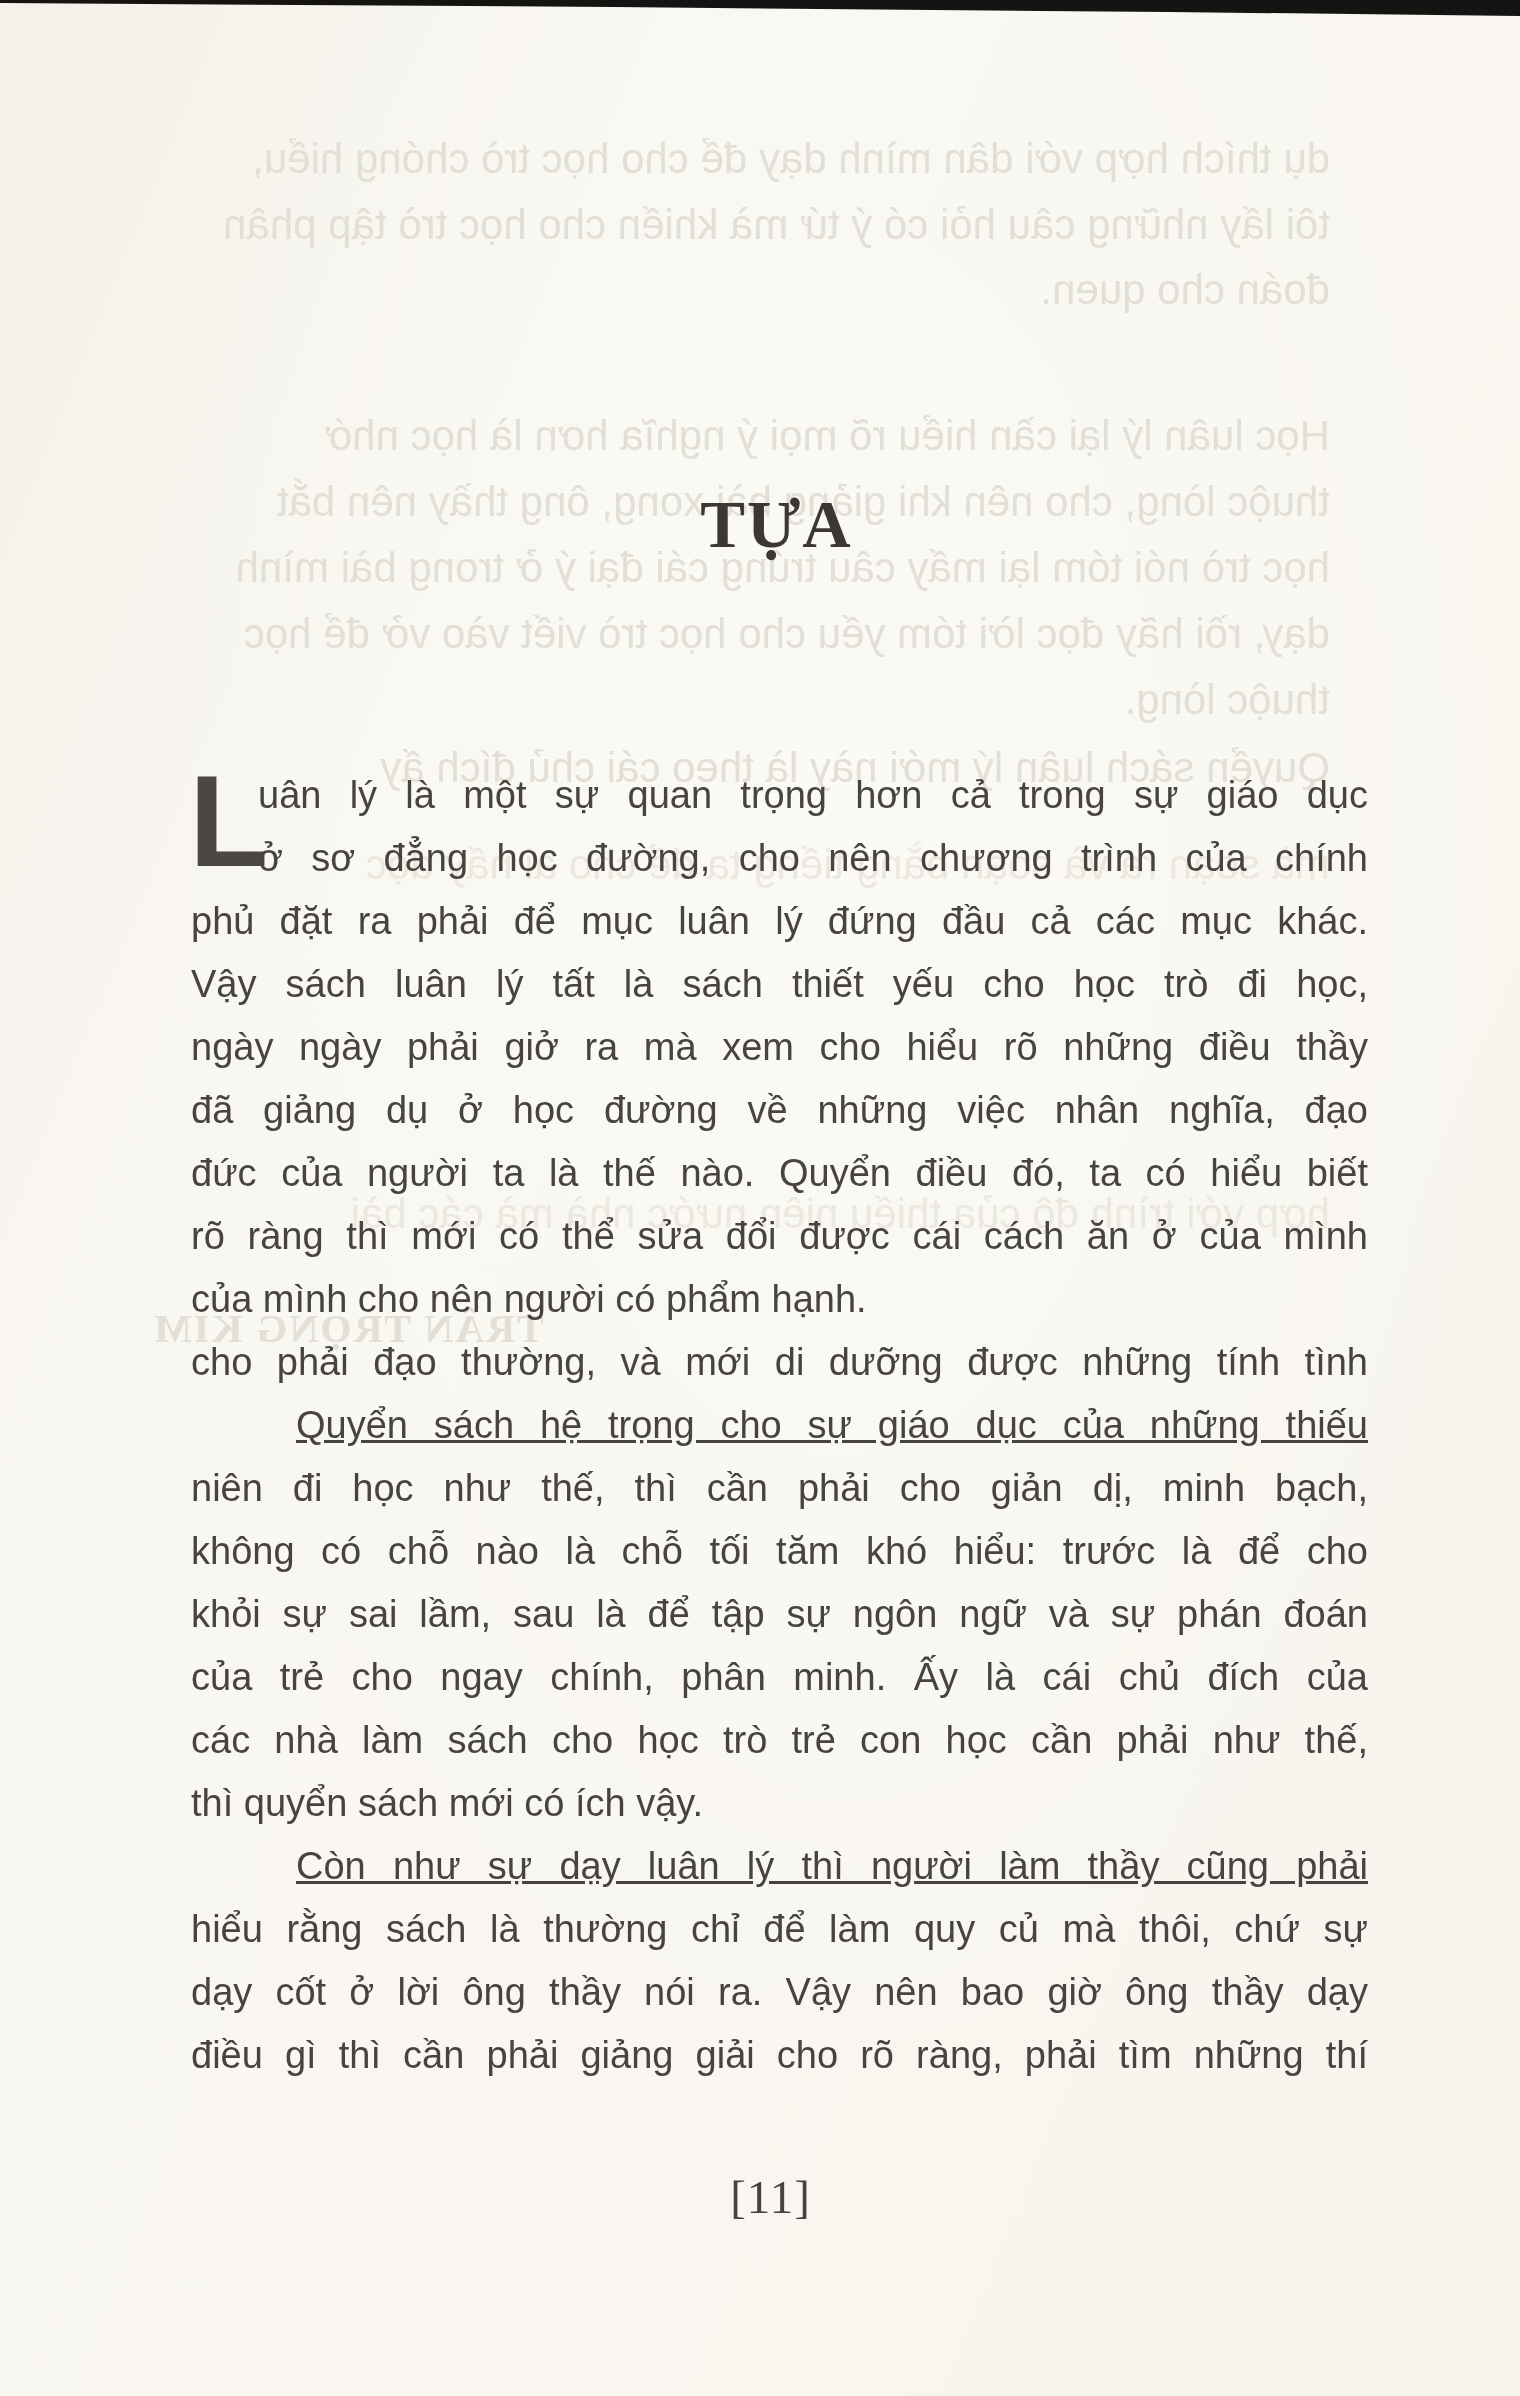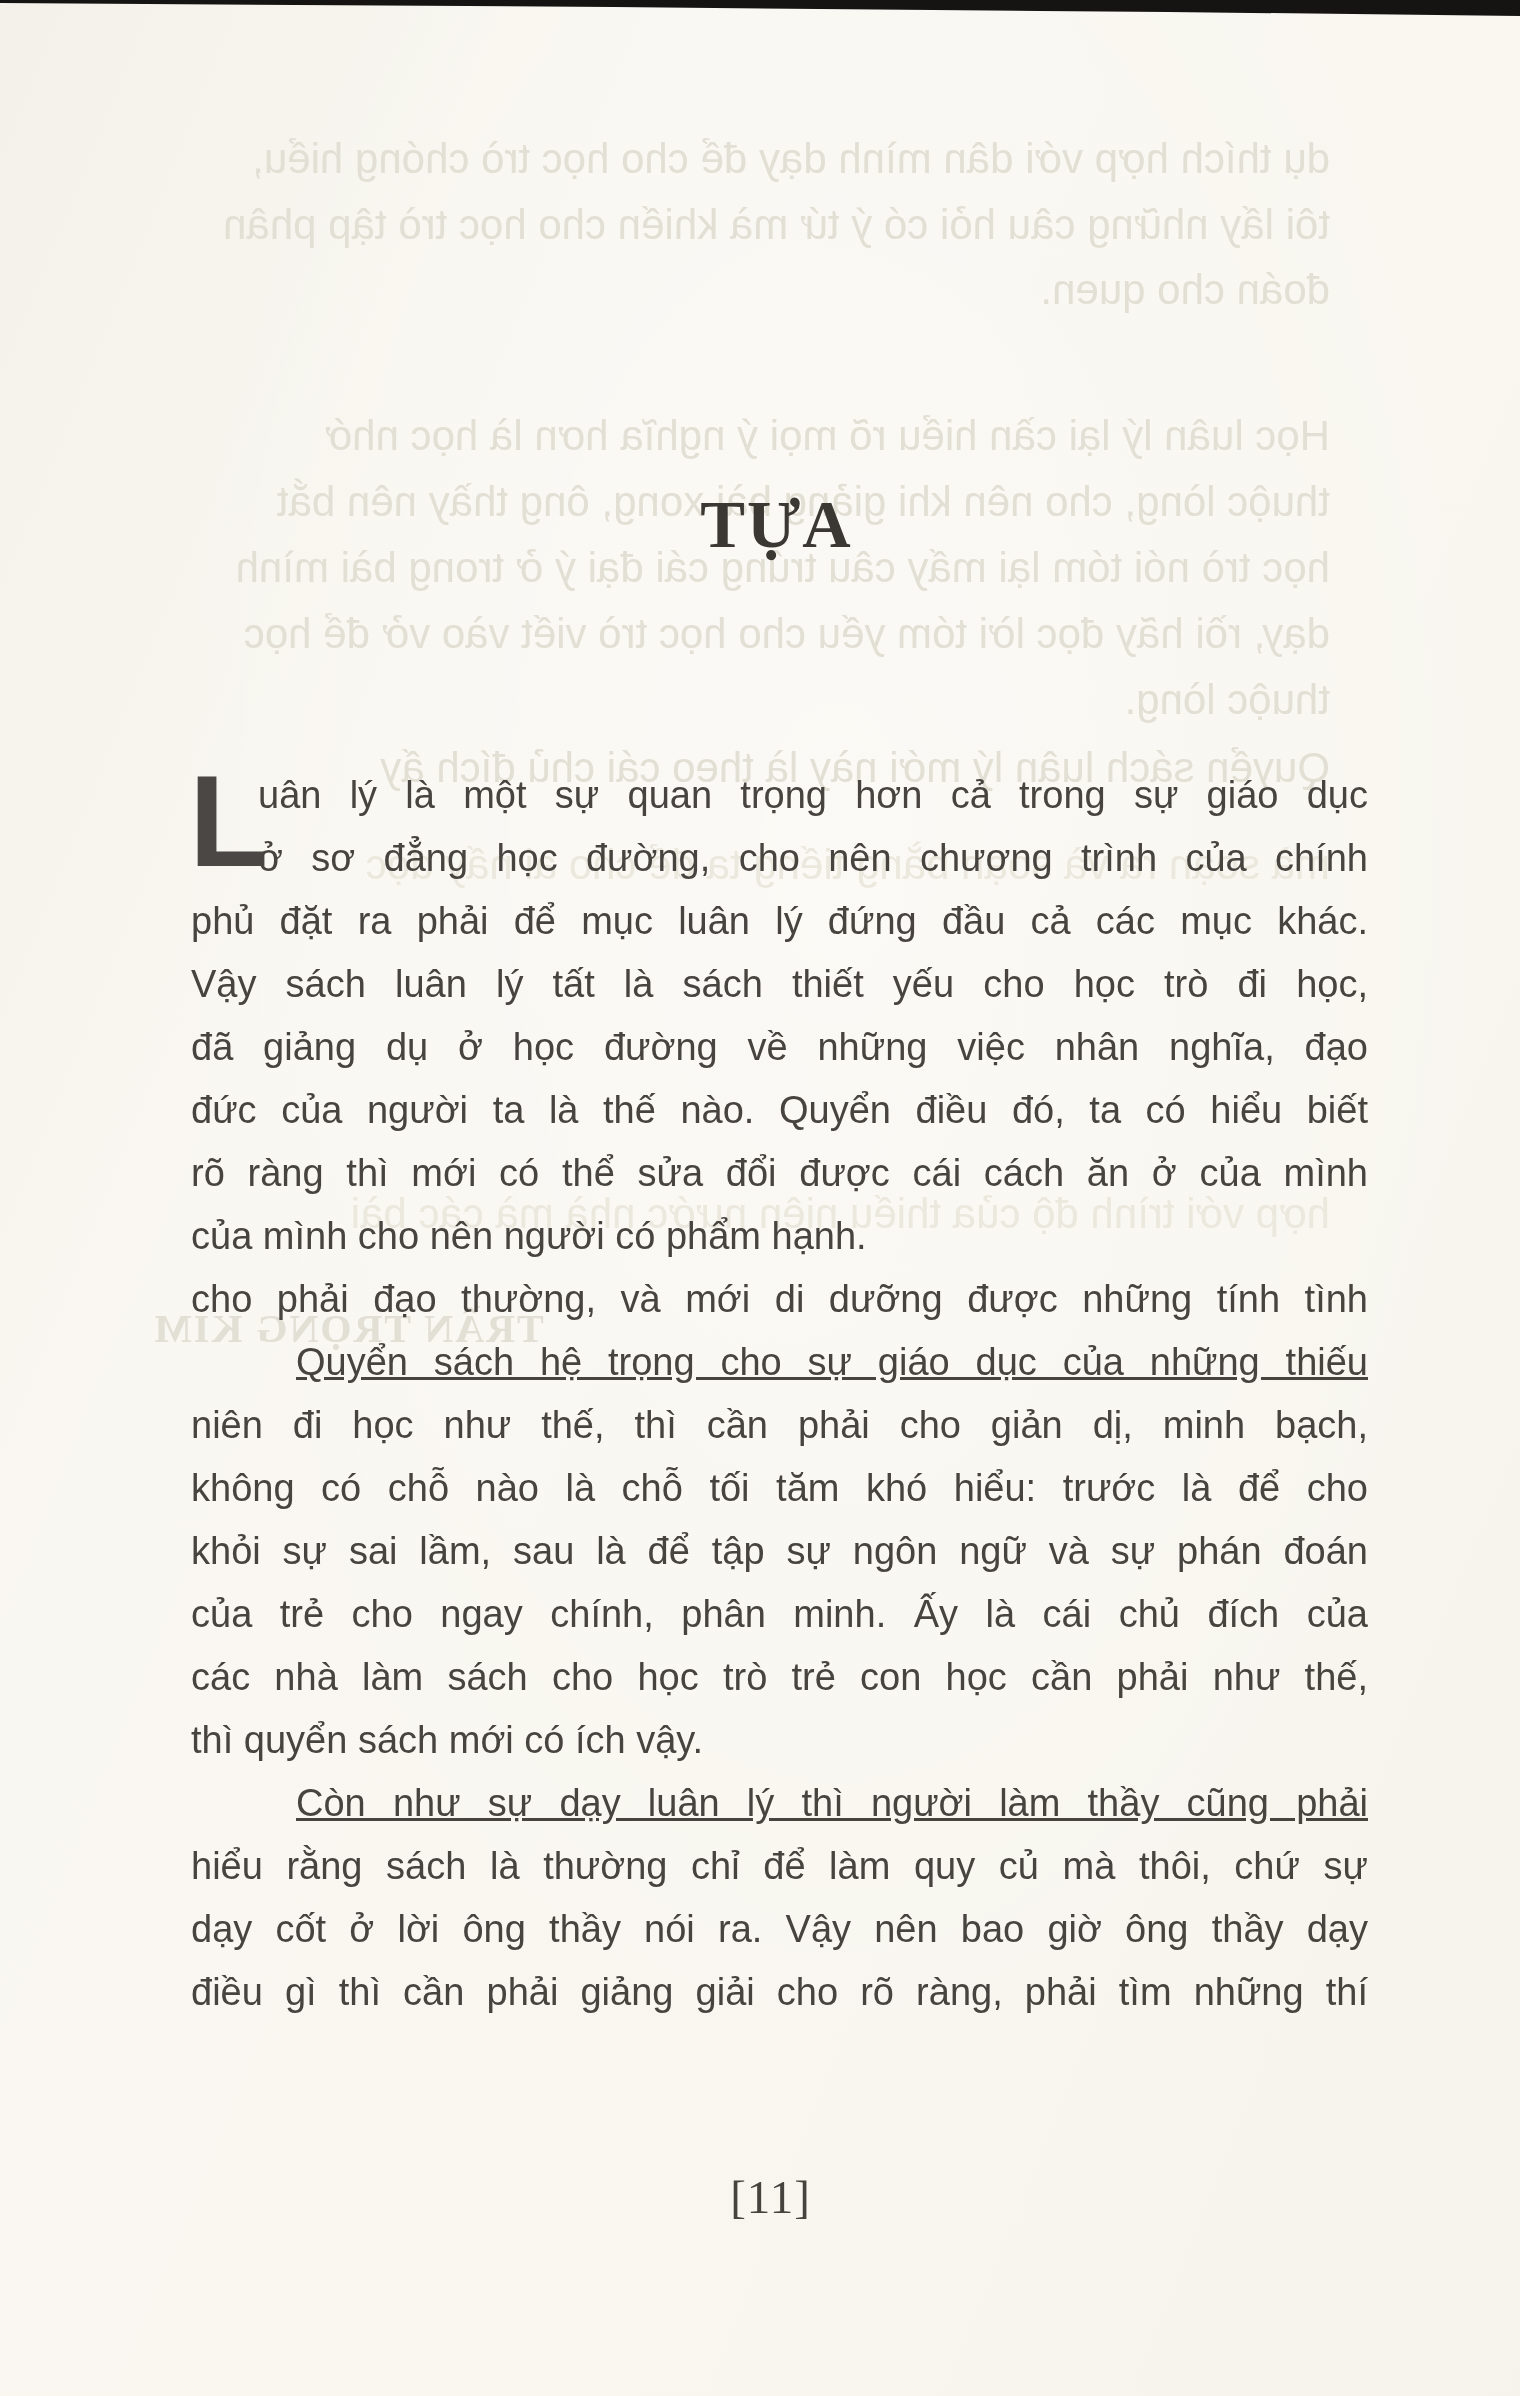--- a/index.html
+++ b/index.html
@@ -84,20 +84,21 @@
 
   <h1 class="title">TỰA</h1>
 
   <div class="dropcap">L</div>
 
   <div class="textblock">
     <div class="ln jl dc">uân lý là một sự quan trọng hơn cả trong sự giáo dục</div>
     <div class="ln jl dc">ở sơ đẳng học đường, cho nên chương trình của chính</div>
     <div class="ln jl">phủ đặt ra phải để mục luân lý đứng đầu cả các mục khác.</div>
     <div class="ln jl">Vậy sách luân lý tất là sách thiết yếu cho học trò đi học,</div>
+    <div class="ln jl">ngày ngày phải giở ra mà xem cho hiểu rõ những điều thầy</div>
     <div class="ln jl">đã giảng dụ ở học đường về những việc nhân nghĩa, đạo</div>
     <div class="ln jl">đức của người ta là thế nào. Quyển điều đó, ta có hiểu biết</div>
     <div class="ln jl">rõ ràng thì mới có thể sửa đổi được cái cách ăn ở của mình</div>
     <div class="ln">của mình cho nên người có phẩm hạnh.</div>
     <div class="ln jl">cho phải đạo thường, và mới di dưỡng được những tính tình</div>
     <div class="ln jl ind">Quyển sách hệ trọng cho sự giáo dục của những thiếu</div>
     <div class="ln jl">niên đi học như thế, thì cần phải cho giản dị, minh bạch,</div>
     <div class="ln jl">không có chỗ nào là chỗ tối tăm khó hiểu: trước là để cho</div>
     <div class="ln jl">khỏi sự sai lầm, sau là để tập sự ngôn ngữ và sự phán đoán</div>
     <div class="ln jl">của trẻ cho ngay chính, phân minh. Ấy là cái chủ đích của</div>

